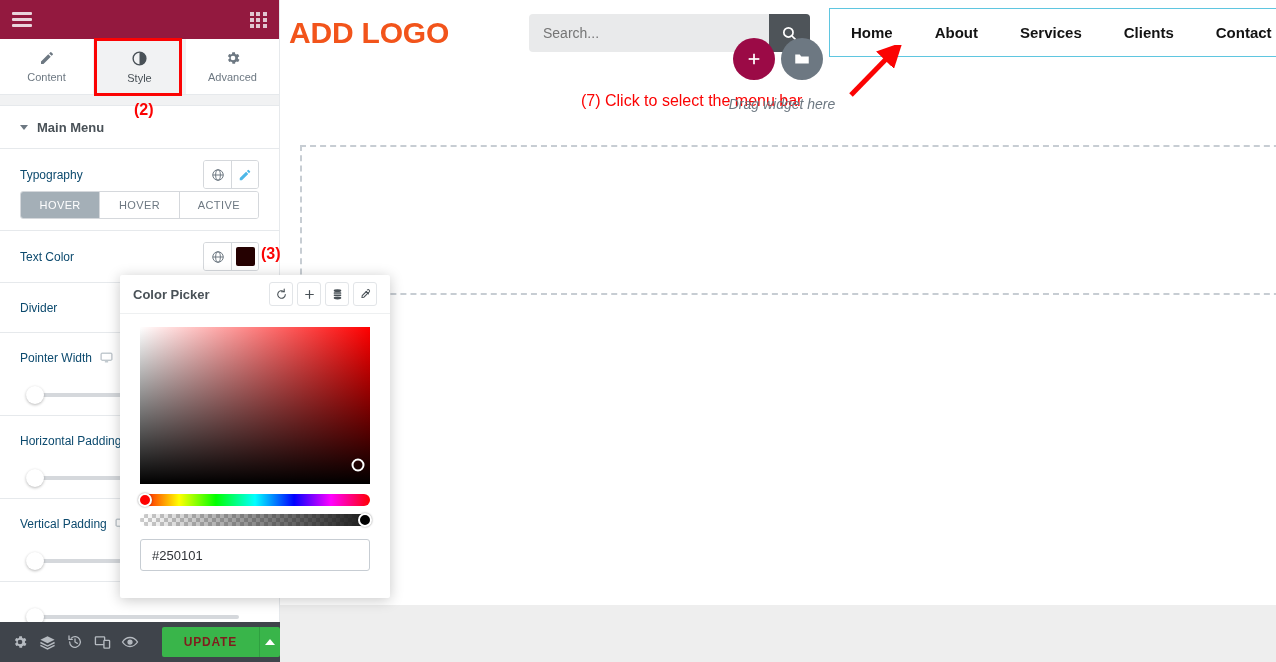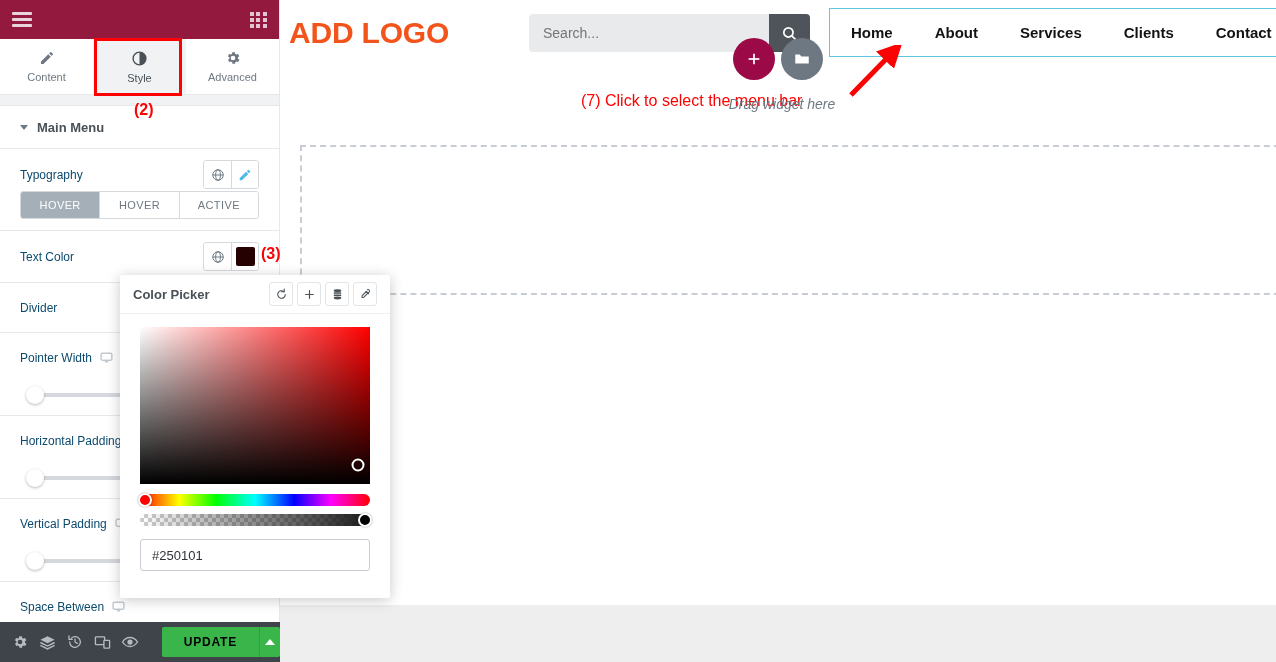--- a/index.html
+++ b/index.html
@@ -108,21 +108,21 @@
   #panel-footer {
     position: absolute; left: 0; bottom: 0; width: 280px; height: 40px;
     background: #3f444b; display: flex; align-items: center;
     padding-left: 6px; gap: 0; z-index: 35;
   }
   .foot-icon {
     width: 33px; height: 40px; display: flex; align-items: center; justify-content: center;
     cursor: pointer;
   }
   #update-btn {
-    margin-left: 18px; height: 30px; background: #39b54a; color: #000000;
+    margin-left: 18px; height: 30px; background: #39b54a; color: #7f1d1d;
     font-size: 12px; font-weight: bold; letter-spacing: .8px;
     display: flex; align-items: center; justify-content: center;
     padding: 0 22px; cursor: pointer; border-radius: 2px 0 0 2px;
   }
   #update-caret {
     height: 30px; width: 25px; background: #39b54a; border-left: 1px solid #2fa040;
     display: flex; align-items: center; justify-content: center; cursor: pointer;
     border-radius: 0 2px 2px 0;
   }
   #update-caret i {
@@ -461,29 +461,20 @@
           </svg>
         </div>
       </div>
       <div class="slider-wrap">
         <div class="slider-track"></div>
         <div class="slider-knob"></div>
       </div>
     </div>
 
     <div class="ctrl noborder">
-      <div class="ctrl-row">
-        <div class="ctrl-label">
-          <span>Space Between</span>
-          <svg width="13" height="13" viewBox="0 0 24 24" fill="none" stroke="#a4afb7" stroke-width="1.8">
-            <rect x="2" y="4" width="20" height="13" rx="1.5"></rect>
-              <line x1="9" y1="20" x2="15" y2="20"></line>
-          </svg>
-        </div>
-      </div>
       <div class="slider-wrap">
         <div class="slider-track"></div>
         <div class="slider-knob"></div>
       </div>
     </div>
   </div>
 
   <div id="tab-style-highlight"></div>
   <div id="anno-2">(2)</div>
   <div id="anno-3">(3)</div>

